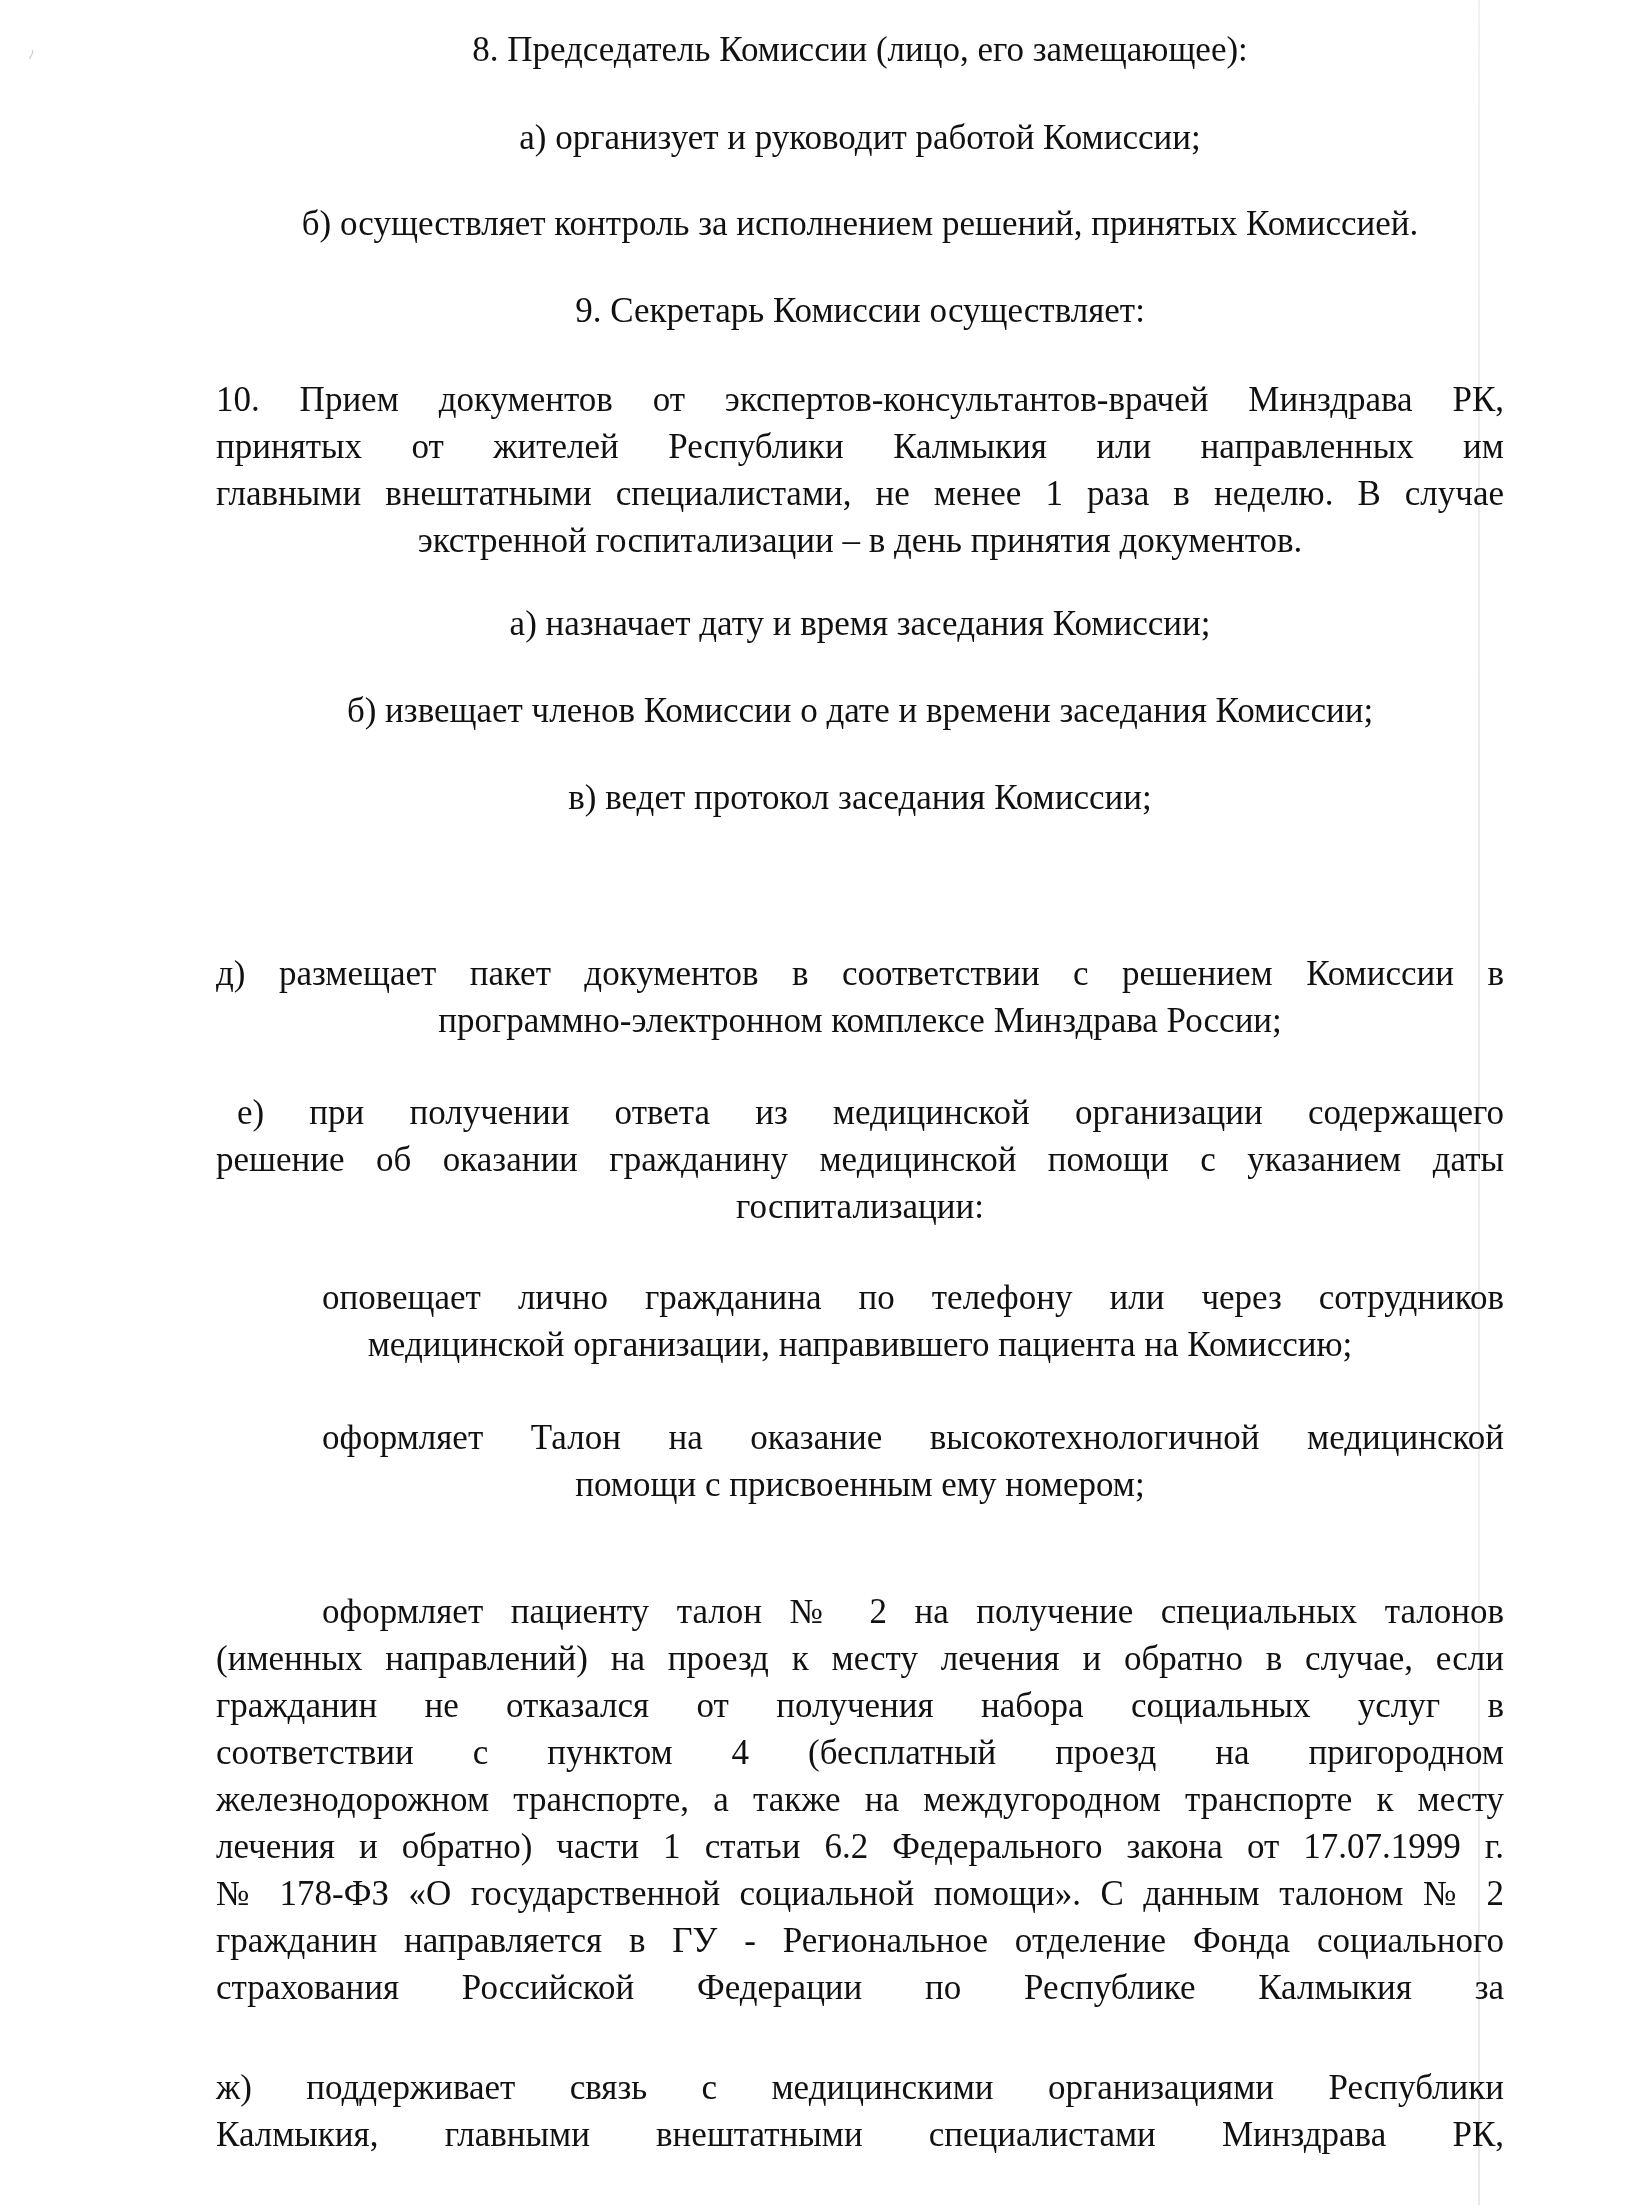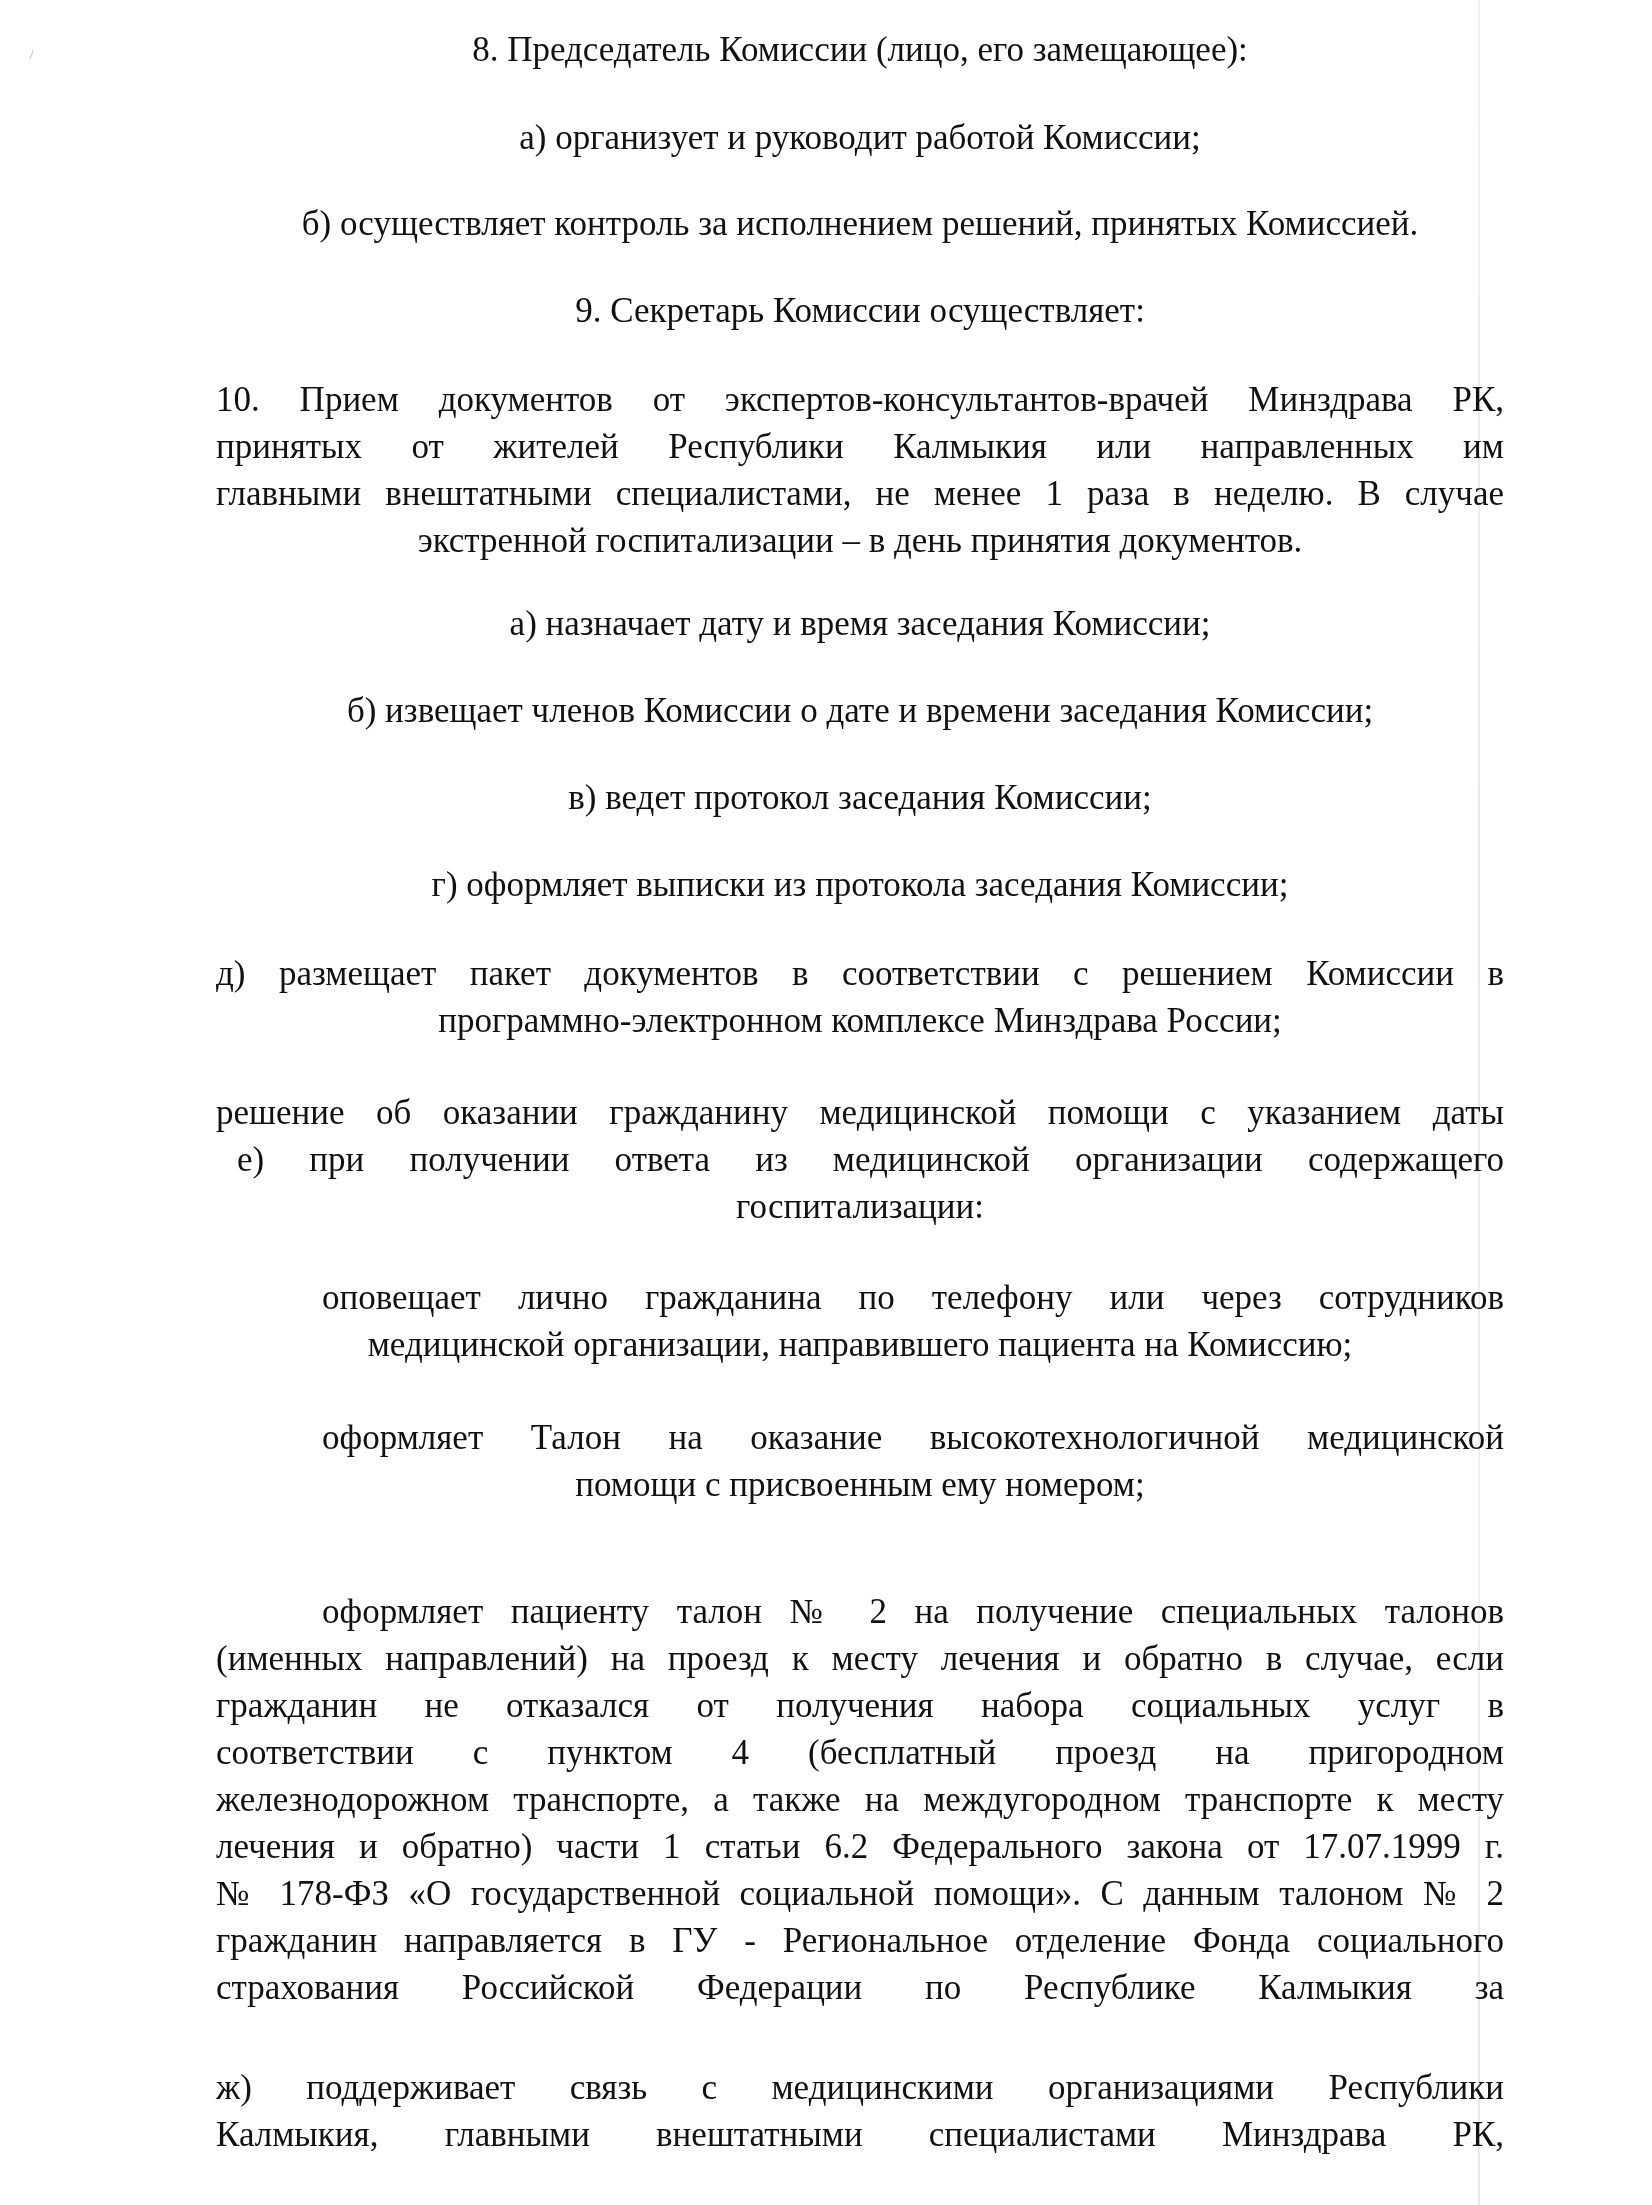--- a/index.html
+++ b/index.html
@@ -104,32 +104,29 @@
   </div>
 
   <div class="para" style="top:687px">
     <span class="line l">б) извещает членов Комиссии о дате и времени заседания Комиссии;</span>
   </div>
 
   <div class="para" style="top:774px">
     <span class="line l">в) ведет протокол заседания Комиссии;</span>
   </div>
 
-  <div class="para" style="top:861px">
-    <span class="line l">г) оформляет выписки из протокола заседания Комиссии;</span>
-  </div>
 
   <div class="para" style="top:950px">
     <span class="line j">д) размещает пакет документов в соответствии с решением Комиссии в</span>
     <span class="line l">программно-электронном комплексе Минздрава России;</span>
   </div>
 
   <div class="para" style="top:1089px">
+    <span class="line j lead">е) при получении ответа из медицинской организации содержащего</span>
     <span class="line j">решение об оказании гражданину медицинской помощи с указанием даты</span>
-    <span class="line j lead">е) при получении ответа из медицинской организации содержащего</span>
     <span class="line l">госпитализации:</span>
   </div>
 
   <div class="para" style="top:1414px">
     <span class="line j indent">оформляет Талон на оказание высокотехнологичной медицинской</span>
     <span class="line l">помощи с присвоенным ему номером;</span>
   </div>
 
   <div class="para" style="top:1274px">
     <span class="line j indent">оповещает лично гражданина по телефону или через сотрудников</span>

